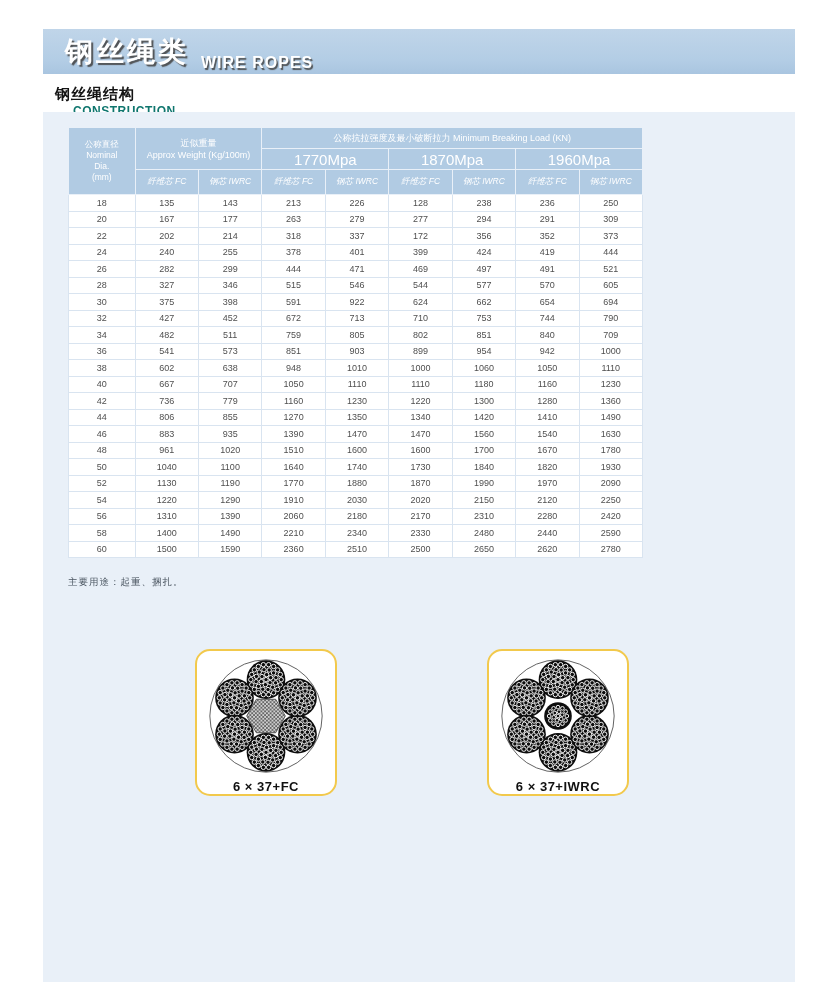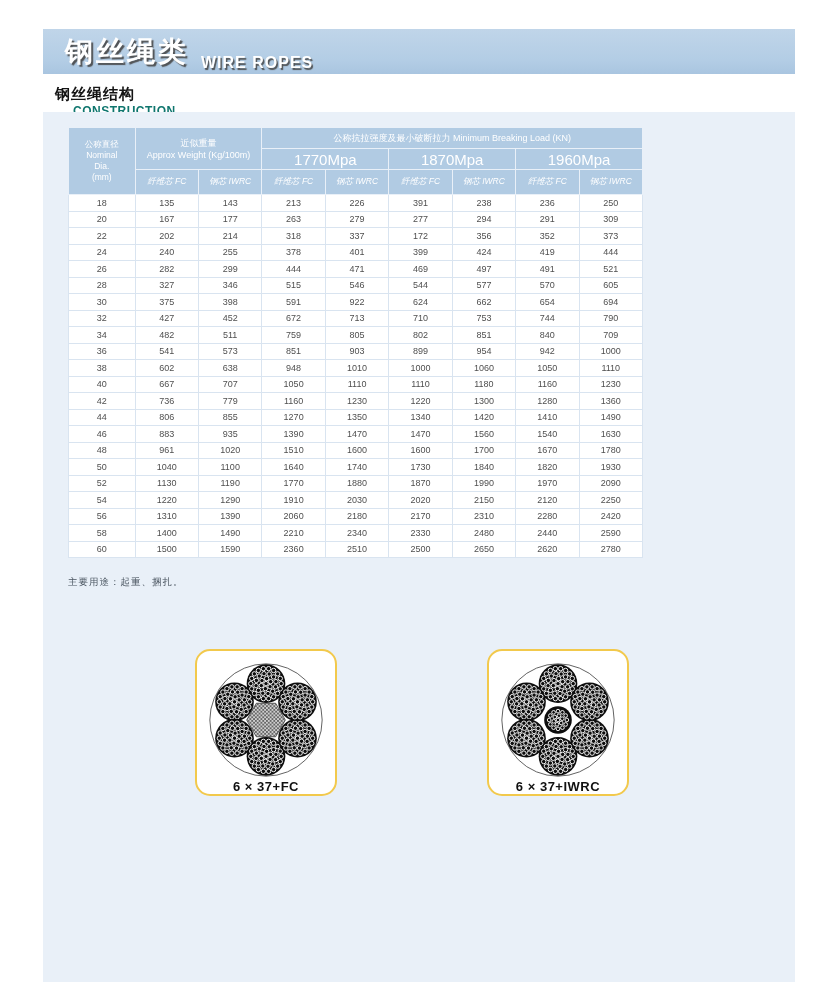--- a/index.html
+++ b/index.html
@@ -48,21 +48,21 @@
     background:#ffffff;border:1px solid #d9e4f0;
     font-size:9px;color:#4f4f4f;text-align:center;height:15.5px;padding:0;
   }
   col.c1{width:11.6%;}
   
   .footnote{position:absolute;left:25px;top:464px;font-size:9.5px;color:#4a5560;letter-spacing:1px;text-align:center;}
   
   .card{
     position:absolute;top:537px;width:142px;height:147px;background:#ffffff;
     border:2px solid #f2c94c;border-radius:15px;box-sizing:border-box;
-    display:flex;flex-direction:column;align-items:center;justify-content:flex-end;
+    display:flex;flex-direction:column;align-items:center;justify-content:space-between;
     padding-top:7px;
   }
   .card.c-left{left:152px;}
   .card.c-right{left:444px;}
   .card svg{display:block;}
   .card-label{font-size:13px;font-weight:bold;color:#111111;margin-top:1px;letter-spacing:.5px;}
 </style>
 </head>
 <body>
 
@@ -121,21 +121,21 @@
         <th class="sub">钢芯 IWRC</th>
       </tr>
     </thead>
     <tbody id="spec-body">
         <tr>
           <td class="cell">18</td>
           <td class="cell">135</td>
           <td class="cell">143</td>
           <td class="cell">213</td>
           <td class="cell">226</td>
-          <td class="cell">391</td>
+          <td class="cell">128</td>
           <td class="cell">238</td>
           <td class="cell">236</td>
           <td class="cell">250</td>
         </tr>
         <tr>
           <td class="cell">20</td>
           <td class="cell">167</td>
           <td class="cell">177</td>
           <td class="cell">263</td>
           <td class="cell">279</td>

